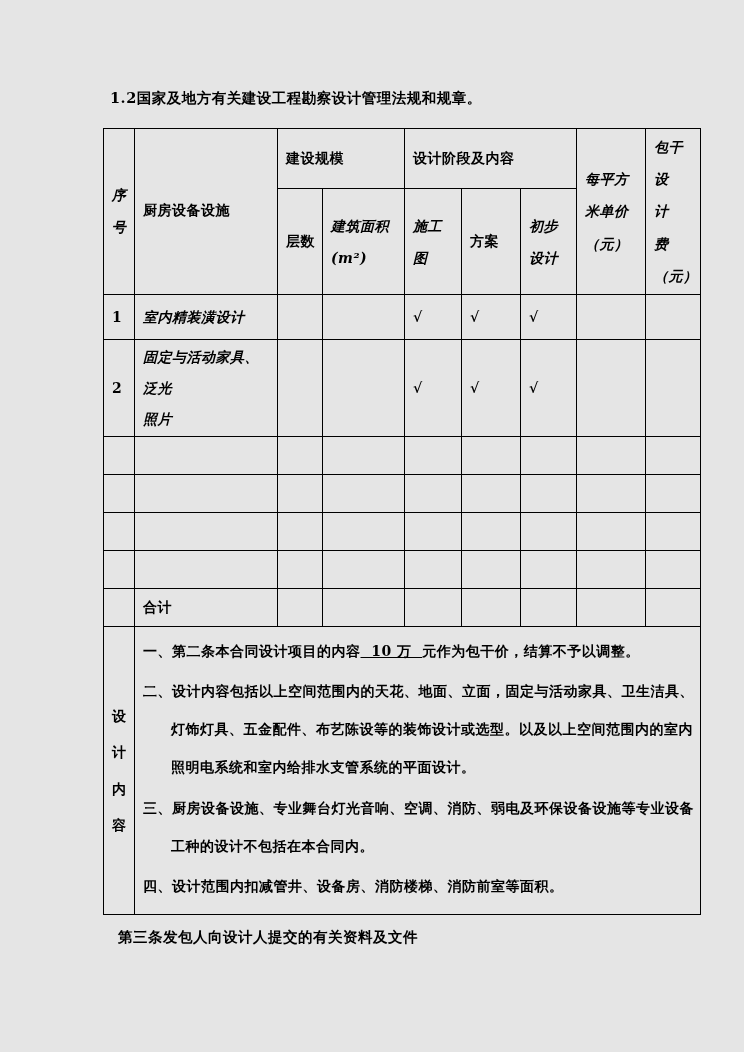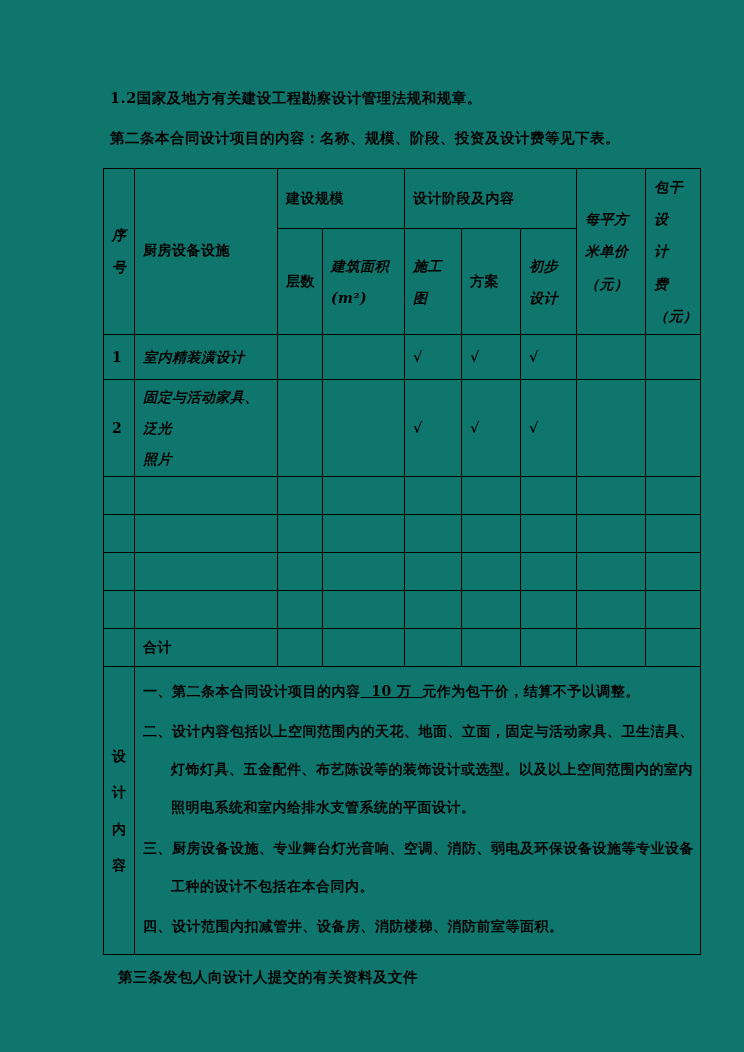--- a/index.html
+++ b/index.html
@@ -1,21 +1,21 @@
 <!DOCTYPE html>
 <html><head>
 <meta charset="utf-8">
 <style>
   * { box-sizing: border-box; margin: 0; padding: 0; }
   html, body { background: #ffffff; }
   .page {
     position: relative;
     width: 744px;
     height: 1052px;
-    background: #0f766e;
+    background: #e5e5e5;
     color: #000000;
     font-family: "DejaVu Serif", "Liberation Serif", serif;
     font-weight: bold;
     padding: 88px 44px 0 103px;
     overflow: hidden;
   }
   .para {
     font-size: 14.5px;
     line-height: 20px;
     margin: 0 0 20px 7px;
@@ -68,21 +68,20 @@
     letter-spacing: 0.5px;
   }
   .u { text-decoration: underline; white-space: pre; }
 </style>
 </head>
 <body>
 
 <div class="page">
 
   <p class="para">1.2国家及地方有关建设工程勘察设计管理法规和规章。</p>
-  <p class="para">第二条本合同设计项目的内容：名称、规模、阶段、投资及设计费等见下表。</p>
 
   <table class="main">
     <colgroup>
       <col style="width:31px">
       <col style="width:143px">
       <col style="width:45px">
       <col style="width:82px">
       <col style="width:57px">
       <col style="width:59px">
       <col style="width:56px">

